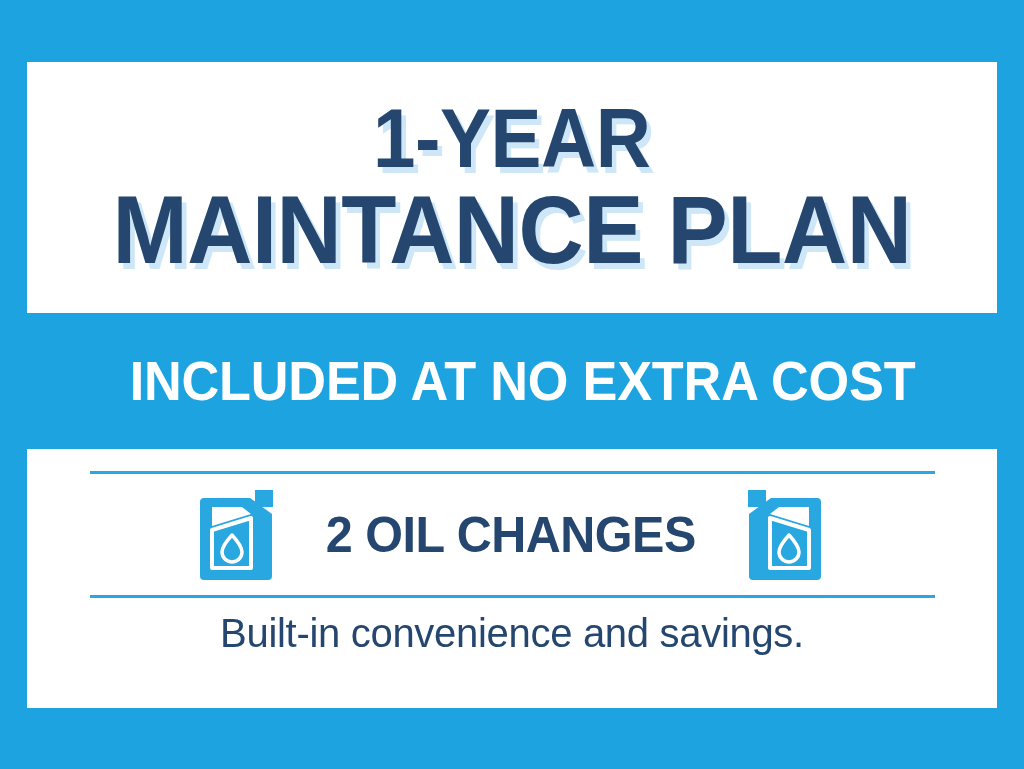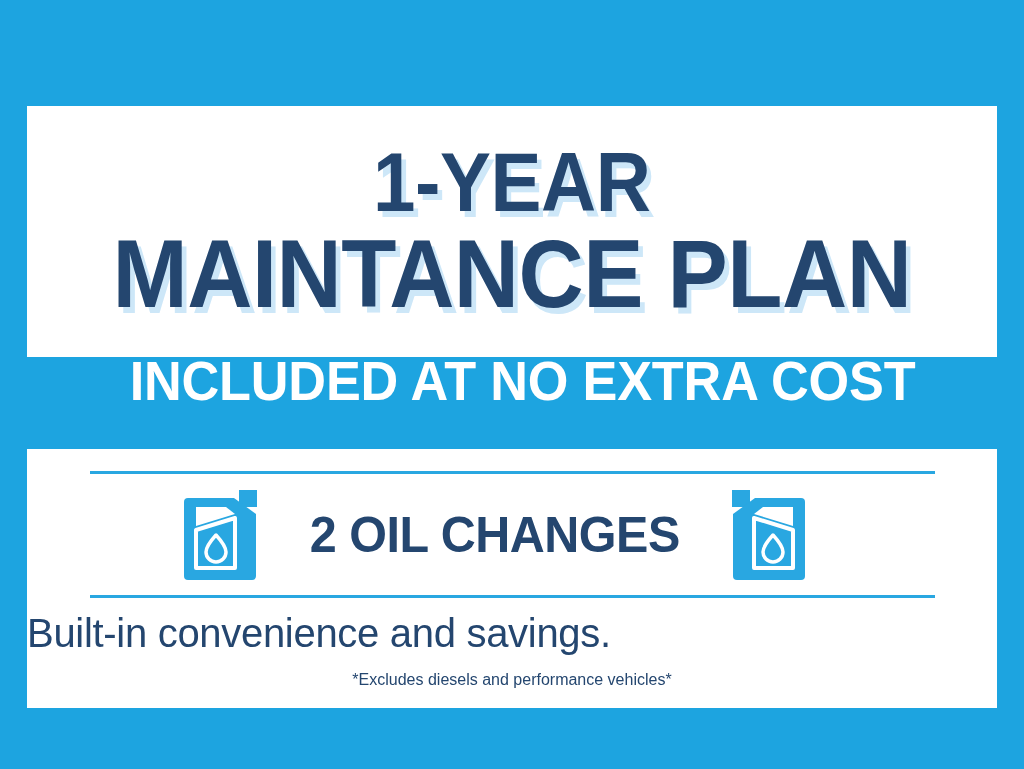--- a/index.html
+++ b/index.html
@@ -26,21 +26,20 @@
     position: absolute;
     left: 27px;
     top: 62px;
     width: 970px;
     height: 251px;
     background: #FFFFFF;
     display: flex;
     flex-direction: column;
     align-items: center;
     justify-content: center;
-    margin-top: 44px;
   }
 
   .headline {
     color: #24466F;
     font-weight: 700;
     text-align: center;
     letter-spacing: -0.5px;
     line-height: 0.98;
     text-shadow: 5px 6px 0 #CDE7F8;
     white-space: nowrap;
@@ -91,21 +90,21 @@
     left: 63px;
     width: 845px;
     height: 3px;
     background: #29A7E1;
   }
   .rule-top { top: 22px; }
   .rule-bottom { top: 146px; }
 
   .feature-row {
     position: absolute;
-    left: 45px;
+    left: 61px;
     top: 30px;
     width: 845px;
     height: 112px;
     display: flex;
     align-items: center;
     justify-content: center;
     gap: 44px;
   }
 
   .feature-label {
@@ -118,21 +117,21 @@
   }
 
   .jug-icon { display: block; flex: none; }
   .jug-icon.flipped { transform: scaleX(-1); }
 
   .tagline {
     position: absolute;
     left: 0;
     top: 162px;
     width: 970px;
-    text-align: left;
+    text-align: center;
     color: #24466F;
     font-size: 40px;
     font-weight: 400;
     letter-spacing: -0.3px;
   }
 
   .disclaimer {
     position: absolute;
     left: 0;
     top: 222px;
@@ -180,16 +179,15 @@
         <path d="M14 41 l39 -12 v50 h-39 z" fill="none" stroke="#FFFFFF" stroke-width="4" stroke-linejoin="round"></path>
         <path d="M34 46 c0 0 -10 11 -10 17 a10 10 0 0 0 20 0 c0 -6 -10 -17 -10 -17 z" fill="none" stroke="#FFFFFF" stroke-width="3.5" stroke-linejoin="round"></path>
       </svg>
 
     </div>
 
     <div class="rule rule-bottom"></div>
 
     <div class="tagline">Built-in convenience and savings.</div>
 
-    <div class="disclaimer">*Excludes diesels and performance vehicles*</div>
 
   </div>
 </div>
 
 </body></html>

